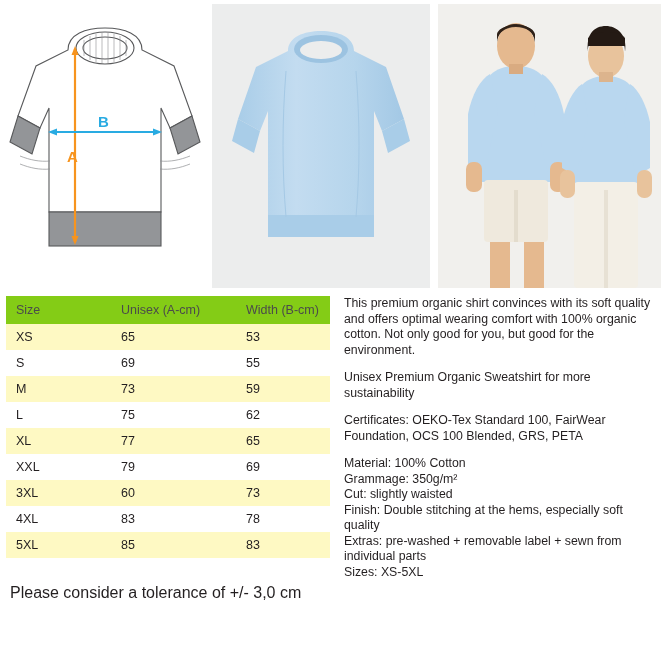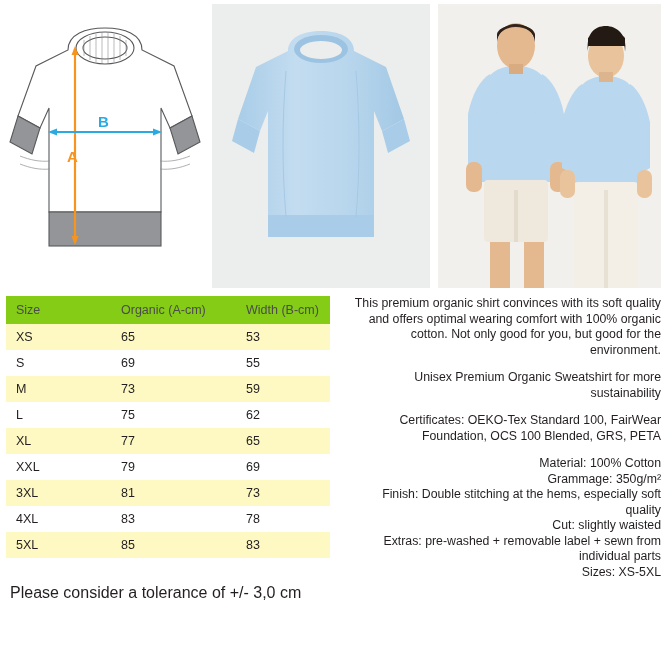--- a/index.html
+++ b/index.html
@@ -51,21 +51,21 @@
     background: linear-gradient(#f4f4f2, #ededea);
   }
 
   
   .content {
     display: flex;
     padding: 8px 6px 0 6px;
     box-sizing: border-box;
   }
   .left-col  { width: 330px; }
-  .right-col { width: 325px; padding-left: 8px; box-sizing: border-box; text-align: right; }
+  .right-col { width: 325px; padding-left: 8px; box-sizing: border-box; }
 
   table.size-table {
     border-collapse: collapse;
     width: 324px;
     font-size: 12.5px;
   }
   table.size-table th {
     text-align: left;
     font-weight: normal;
     color: #4b4b4b;
@@ -232,21 +232,21 @@
   </div>
 </div>
 
 <div class="content">
 
   <div class="left-col">
     <table class="size-table">
       <thead>
         <tr>
           <th class="col-size">Size</th>
-          <th class="col-length">Organic (A-cm)</th>
+          <th class="col-length">Unisex (A-cm)</th>
           <th class="col-width">Width (B-cm)</th>
         </tr>
       </thead>
       <tbody>
         <tr class="odd">
           <td>XS</td>
           <td>65</td>
           <td>53</td>
         </tr>
         <tr class="even">
@@ -269,21 +269,21 @@
           <td>77</td>
           <td>65</td>
         </tr>
         <tr class="even">
           <td>XXL</td>
           <td>79</td>
           <td>69</td>
         </tr>
         <tr class="odd">
           <td>3XL</td>
-          <td>81</td>
+          <td>60</td>
           <td>73</td>
         </tr>
         <tr class="even">
           <td>4XL</td>
           <td>83</td>
           <td>78</td>
         </tr>
         <tr class="odd">
           <td>5XL</td>
           <td>85</td>
@@ -295,19 +295,19 @@
     <div class="tolerance">Please consider a tolerance of +/- 3,0 cm</div>
   </div>
 
   <div class="right-col">
     <div class="desc-block">This premium organic shirt convinces with its soft quality and offers optimal wearing comfort with 100% organic cotton. Not only good for you, but good for the environment.</div>
     <div class="desc-block">Unisex Premium Organic Sweatshirt for more sustainability</div>
     <div class="desc-block">Certificates: OEKO-Tex Standard 100, FairWear Foundation, OCS 100 Blended, GRS, PETA</div>
     <div class="desc-block">
       <div class="desc-line">Material: 100% Cotton</div>
       <div class="desc-line">Grammage: 350g/m²</div>
+      <div class="desc-line">Cut: slightly waisted</div>
       <div class="desc-line">Finish: Double stitching at the hems, especially soft quality</div>
-      <div class="desc-line">Cut: slightly waisted</div>
       <div class="desc-line">Extras: pre-washed + removable label + sewn from individual parts</div>
       <div class="desc-line">Sizes: XS-5XL</div>
     </div>
   </div>
 </div>
 
 </body></html>

